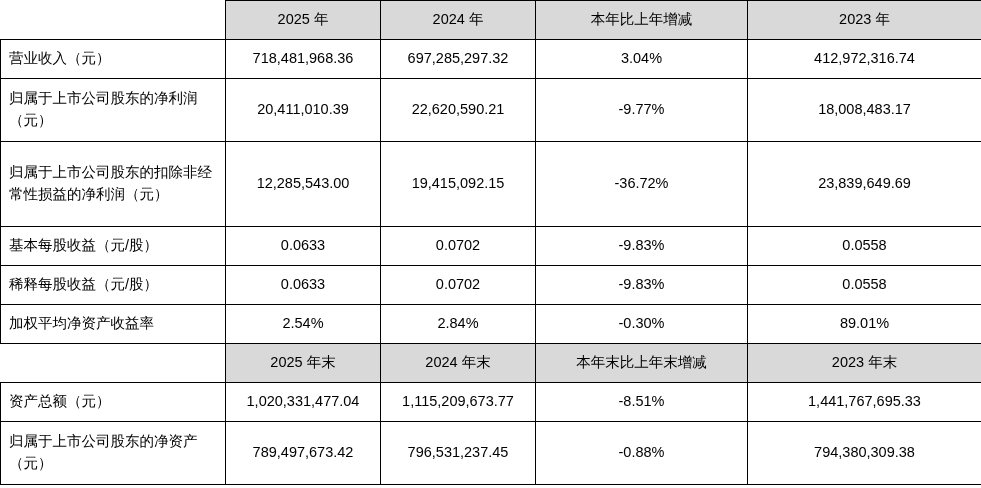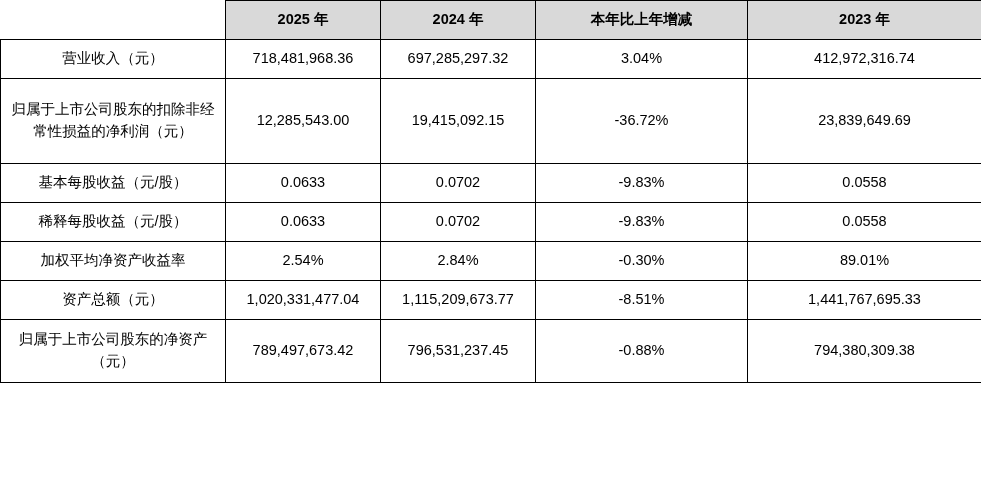--- a/index.html
+++ b/index.html
@@ -32,33 +32,33 @@
     vertical-align: middle;
     line-height: 1.5;
   }
   col.c-label { width: 225px; }
   col.c-v1    { width: 155px; }
   col.c-v2    { width: 155px; }
   col.c-v3    { width: 212px; }
   col.c-v4    { width: 234px; }
 
   td.label {
-    text-align: center;
+    text-align: left;
     background: #ffffff;
   }
   td.num {
     text-align: center;
     background: #ffffff;
     white-space: nowrap;
   }
   
   tr.hdr td {
     background: #d9d9d9;
     text-align: center;
-    font-weight: bold;
+    font-weight: normal;
   }
   tr.hdr td.corner {
     background: #d9d9d9;
     border-left: 1px solid #ffffff;
     border-top: 1px solid #ffffff;
     border-bottom: 1px solid #ffffff;
   }
   tr.hdr-top td.corner {
     background: #ffffff;
     border-left: 1px solid #ffffff;
@@ -99,20 +99,27 @@
       </tr>
 
       <tr class="reg">
         <td class="label">营业收入（元）</td>
         <td class="num">718,481,968.36</td>
         <td class="num">697,285,297.32</td>
         <td class="num">3.04%</td>
         <td class="num">412,972,316.74</td>
       </tr>
 
+      <tr class="tall">
+        <td class="label">归属于上市公司股东的净利润（元）</td>
+        <td class="num">20,411,010.39</td>
+        <td class="num">22,620,590.21</td>
+        <td class="num">-9.77%</td>
+        <td class="num">18,008,483.17</td>
+      </tr>
 
       <tr class="xtall">
         <td class="label">归属于上市公司股东的扣除非经常性损益的净利润（元）</td>
         <td class="num">12,285,543.00</td>
         <td class="num">19,415,092.15</td>
         <td class="num">-36.72%</td>
         <td class="num">23,839,649.69</td>
       </tr>
 
 
@@ -133,20 +140,27 @@
       </tr>
 
       <tr class="reg">
         <td class="label">加权平均净资产收益率</td>
         <td class="num">2.54%</td>
         <td class="num">2.84%</td>
         <td class="num">-0.30%</td>
         <td class="num">89.01%</td>
       </tr>
 
+      <tr class="hdr hdr-mid reg">
+        <td class="corner"></td>
+        <td>2025 年末</td>
+        <td>2024 年末</td>
+        <td>本年末比上年末增减</td>
+        <td>2023 年末</td>
+      </tr>
 
       <tr class="reg">
         <td class="label">资产总额（元）</td>
         <td class="num">1,020,331,477.04</td>
         <td class="num">1,115,209,673.77</td>
         <td class="num">-8.51%</td>
         <td class="num">1,441,767,695.33</td>
       </tr>
 
       <tr class="tall">

